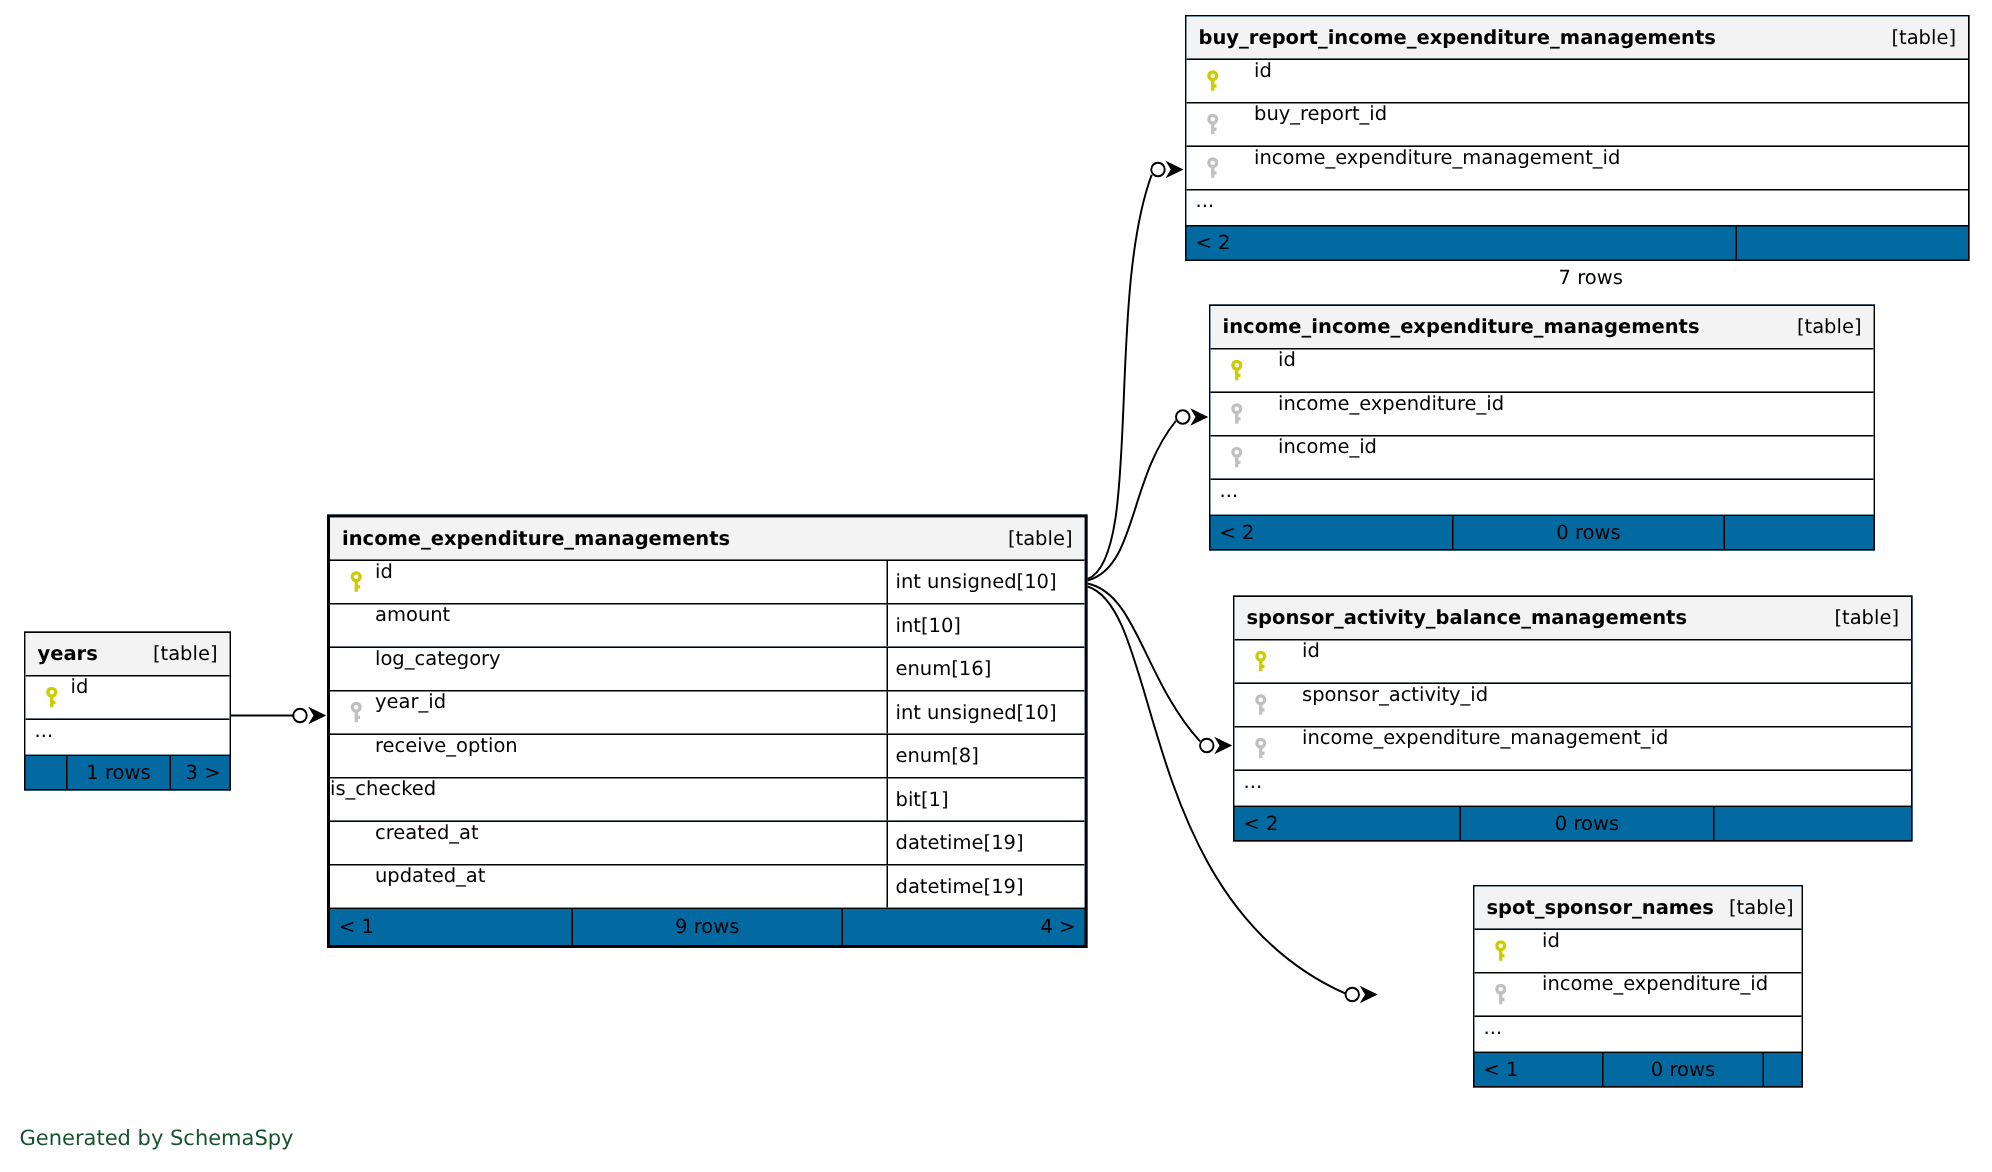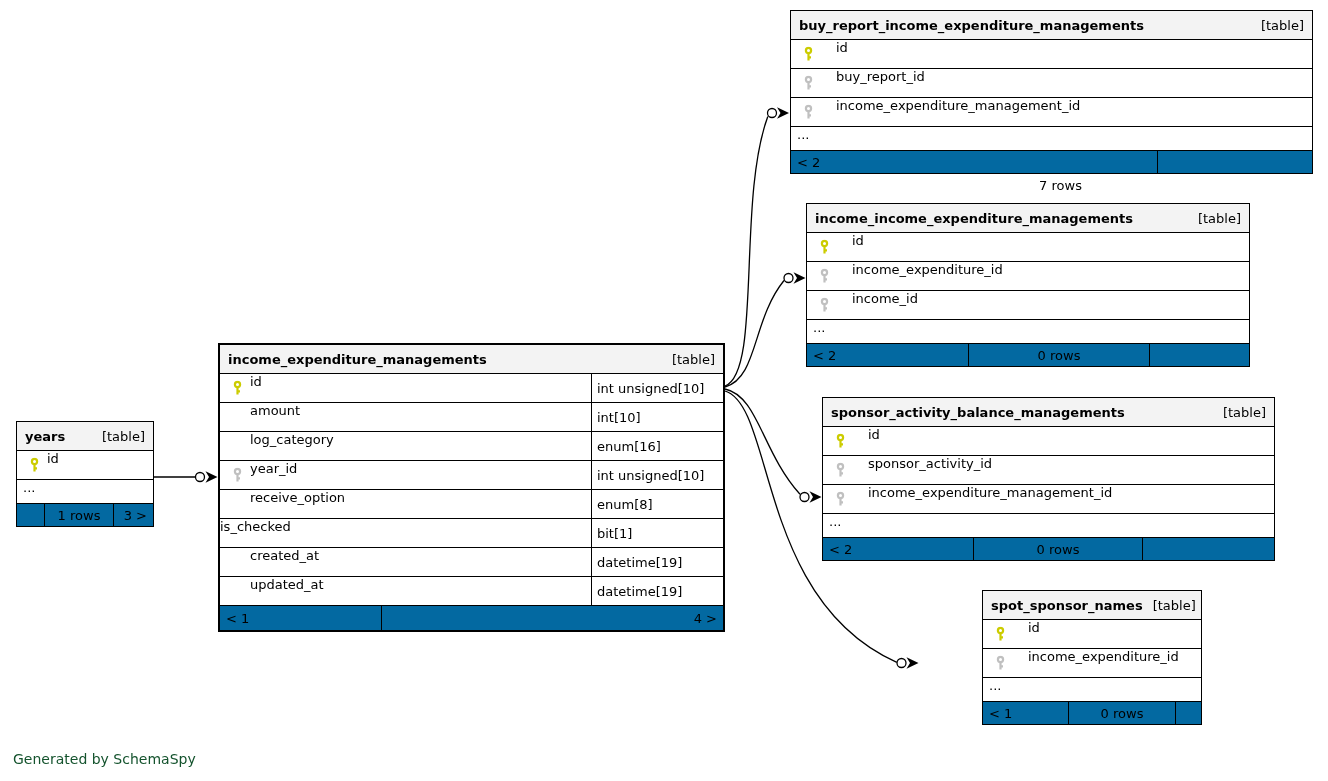--- a/index.html
+++ b/index.html
@@ -152,20 +152,21 @@
         <div class="row">
           <span class="col-name" style="padding-left: 30px;">created_at</span>
           <span class="col-type">datetime[19]</span>
         </div>
         <div class="row">
           <span class="col-name" style="padding-left: 30px;">updated_at</span>
           <span class="col-type">datetime[19]</span>
         </div>
         <div class="foot">
           <div class="fcell c-left" style="width: 161px;">&lt; 1</div>
+          <div class="fcell c-center" style="width: 180px;">9 rows</div>
           <div class="fcell c-right">4 &gt;</div>
         </div>
       </div>
       <div class="tbl" style="left: 790px; top: 10px; width: 523px;">
         <div class="tbl-head">
           <span class="tbl-title">buy_report_income_expenditure_managements</span>
           <span class="tbl-badge">[table]</span>
         </div>
         <div class="row">
           <span class="key"><svg viewBox="0 0 11 15" width="11" height="15">

